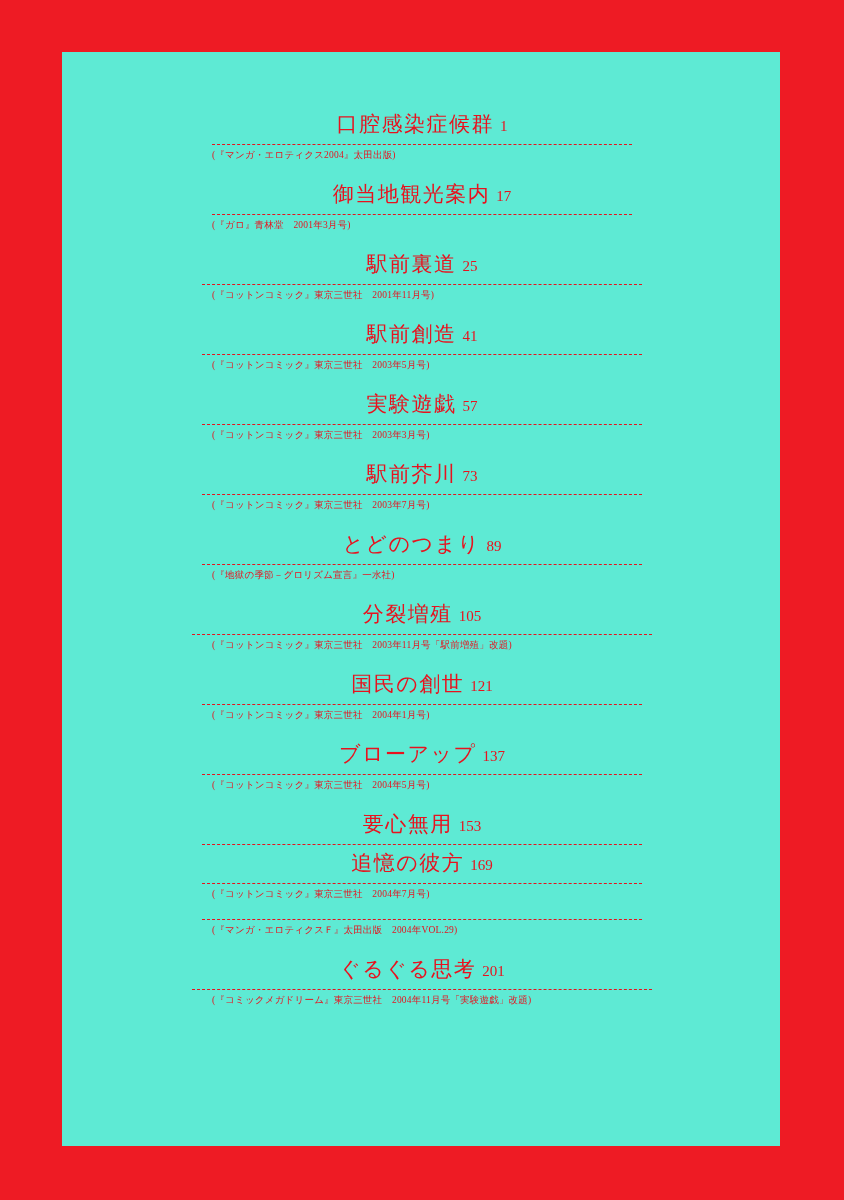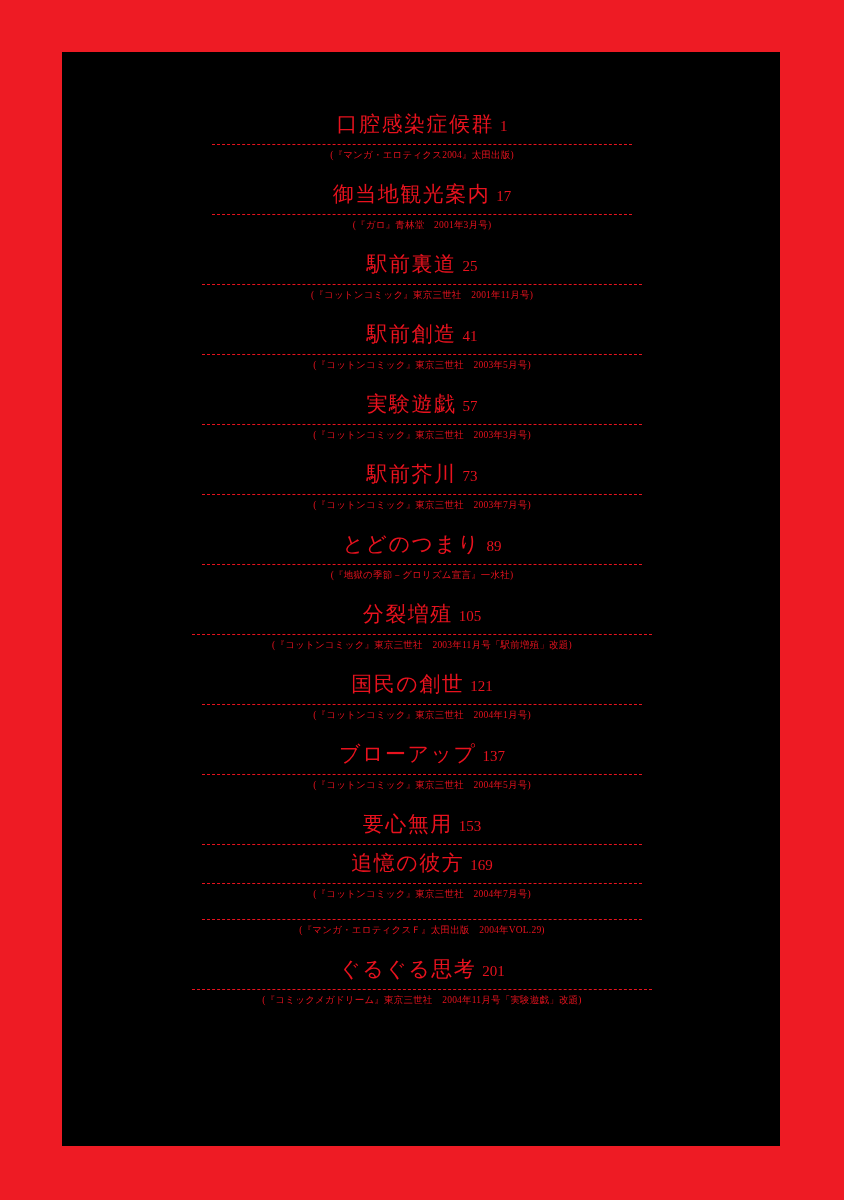--- a/index.html
+++ b/index.html
@@ -12,21 +12,21 @@
     background: #ee1b24;
     font-family: "Liberation Serif", "DejaVu Serif", serif;
     overflow: hidden;
   }
   .page {
     position: absolute;
     left: 62px;
     top: 52px;
     width: 718px;
     height: 1094px;
-    background: #000000;
+    background: #5eead4;
   }
   .toc {
     position: absolute;
     left: 150px;
     top: 58px;
     width: 420px;
   }
   .entry {
     margin-bottom: 0px;
     text-align: center;
@@ -51,21 +51,21 @@
   }
   .rule {
     border: none;
     border-top: 1px dashed #e8121e;
     height: 0;
     margin: 0 0 4px 0;
     width: 100%;
   }
   .entry-source {
     display: block;
-    text-align: center;
+    text-align: left;
     color: #e8121e;
     font-size: 9.5px;
     letter-spacing: 0.2px;
     white-space: nowrap;
     padding-bottom: 18px;
     font-family: "Liberation Serif", "DejaVu Serif", serif;
   }
   .entry:last-child .entry-source {
     padding-bottom: 0;
   }

